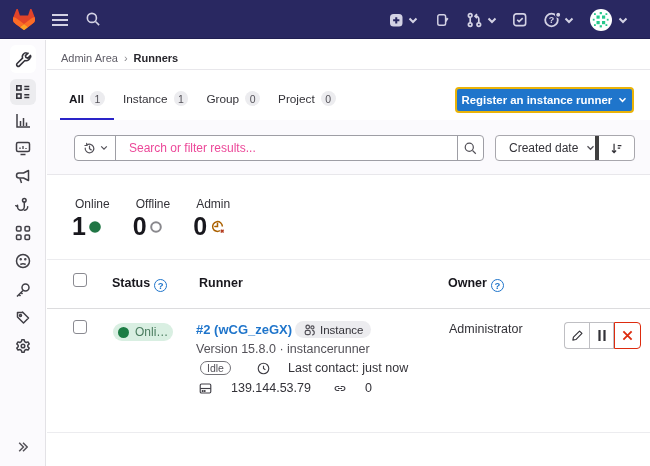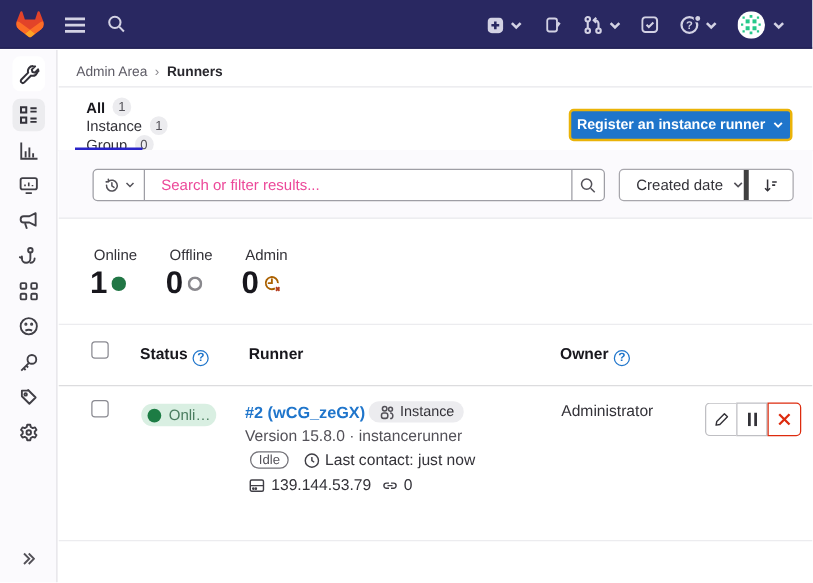--- a/index.html
+++ b/index.html
@@ -19,21 +19,21 @@
 
 .content { position:absolute; top:40px; left:47px; width:603px; height:426px; background:#fff; }
 
 .breadcrumb { position:absolute; top:12px; left:14px; font-size:11px; color:#5e5c66; display:flex; align-items:center; }
 .breadcrumb .cur { color:#28272d; font-weight:700; }
 .bc-sep { margin:0 6px; color:#89888d; }
 
 .bc-line { position:absolute; top:29px; left:0; width:603px; border-top:1px solid #e8e7eb; }
 
 
-.tabs { position:absolute; top:38px; left:13px; height:41px; display:flex;flex-direction:column; }
+.tabs { position:absolute; top:38px; left:13px; height:41px; display:flex; }
 .tab { padding:0 9px; display:flex; align-items:center; font-size:11.8px; color:#333238; height:41px; position:relative; }
 .tab b { color:#18171d; }
 .tab .cnt { margin-left:6px; background:#ececef; color:#535158; border-radius:8px; font-size:10.5px; padding:1.5px 4.5px; font-weight:400; }
 .tab-active-line { position:absolute; left:13px; top:78px; width:54px; height:2px; background:#2a24c8; }
 .tabs-line { position:absolute; top:79.5px; left:0; width:603px; border-top:1px solid #ececef; }
 
 .reg-btn { position:absolute; left:408px; top:47px; width:179px; height:26px; background:#1f75cb; border:2px solid #eab308; border-radius:4px; color:#fff; font-size:11.4px; font-weight:700; display:flex; align-items:center; justify-content:center; white-space:nowrap; }
 
 
 .filter-line { position:absolute; z-index:1; top:134px; left:0; width:603px; border-top:1px solid #e8e7eb; }
@@ -61,21 +61,21 @@
 .cb { position:absolute; width:14px; height:14px; border:1.5px solid #8a8a91; border-radius:3px; background:#fff; }
 
 .badge-online { position:absolute; left:66px; top:283px; width:60px; height:18px; background:#d9efe2; border-radius:9px; display:flex; align-items:center; padding-left:5px; }
 .badge-online .dot { width:11px; height:11px; border-radius:50%; background:#1c7c44; }
 .badge-online .t { margin-left:6px; font-size:12px; color:#4a7c5f; }
 
 .runner-link { position:absolute; left:149px; top:282px; font-size:13px; font-weight:700; color:#1f75cb; }
 .badge-instance { position:absolute; left:248px; top:281px; height:17px; background:#ececef; border-radius:9px; display:flex; align-items:center; padding:0 8px; font-size:11.5px; color:#333238; }
 .badge-instance svg { margin-right:4px; }
 .version-line { position:absolute; left:149px; top:302px; font-size:12.5px; color:#535158; }
-.detail-line { position:absolute; font-size:12.5px; color:#333238; display:flex; align-items:center; }
+.detail-line { position:absolute; font-size:12.5px; color:#333238; display:flex; align-items:center;gap:14px; }
 .badge-idle { display:inline-flex; align-items:center; justify-content:center; width:31px; height:14px; border:1px solid #737278; border-radius:8px; font-size:10.5px; color:#535158; }
 
 .owner { position:absolute; left:402px; top:282px; font-size:12.5px; color:#333238; }
 
 .actions { position:absolute; left:517px; top:282px; height:27px; display:flex; }
 .act { width:25px; height:27px; background:#fff; border:1px solid #bfbfc3; display:flex; align-items:center; justify-content:center; }
 .act.a1 { border-radius:4px 0 0 4px; border-right:none; }
 .act.a2 { }
 .act.a3 { width:27px; border:1px solid #dd2b0e; border-radius:0 4px 4px 0; color:#dd2b0e; }
 

